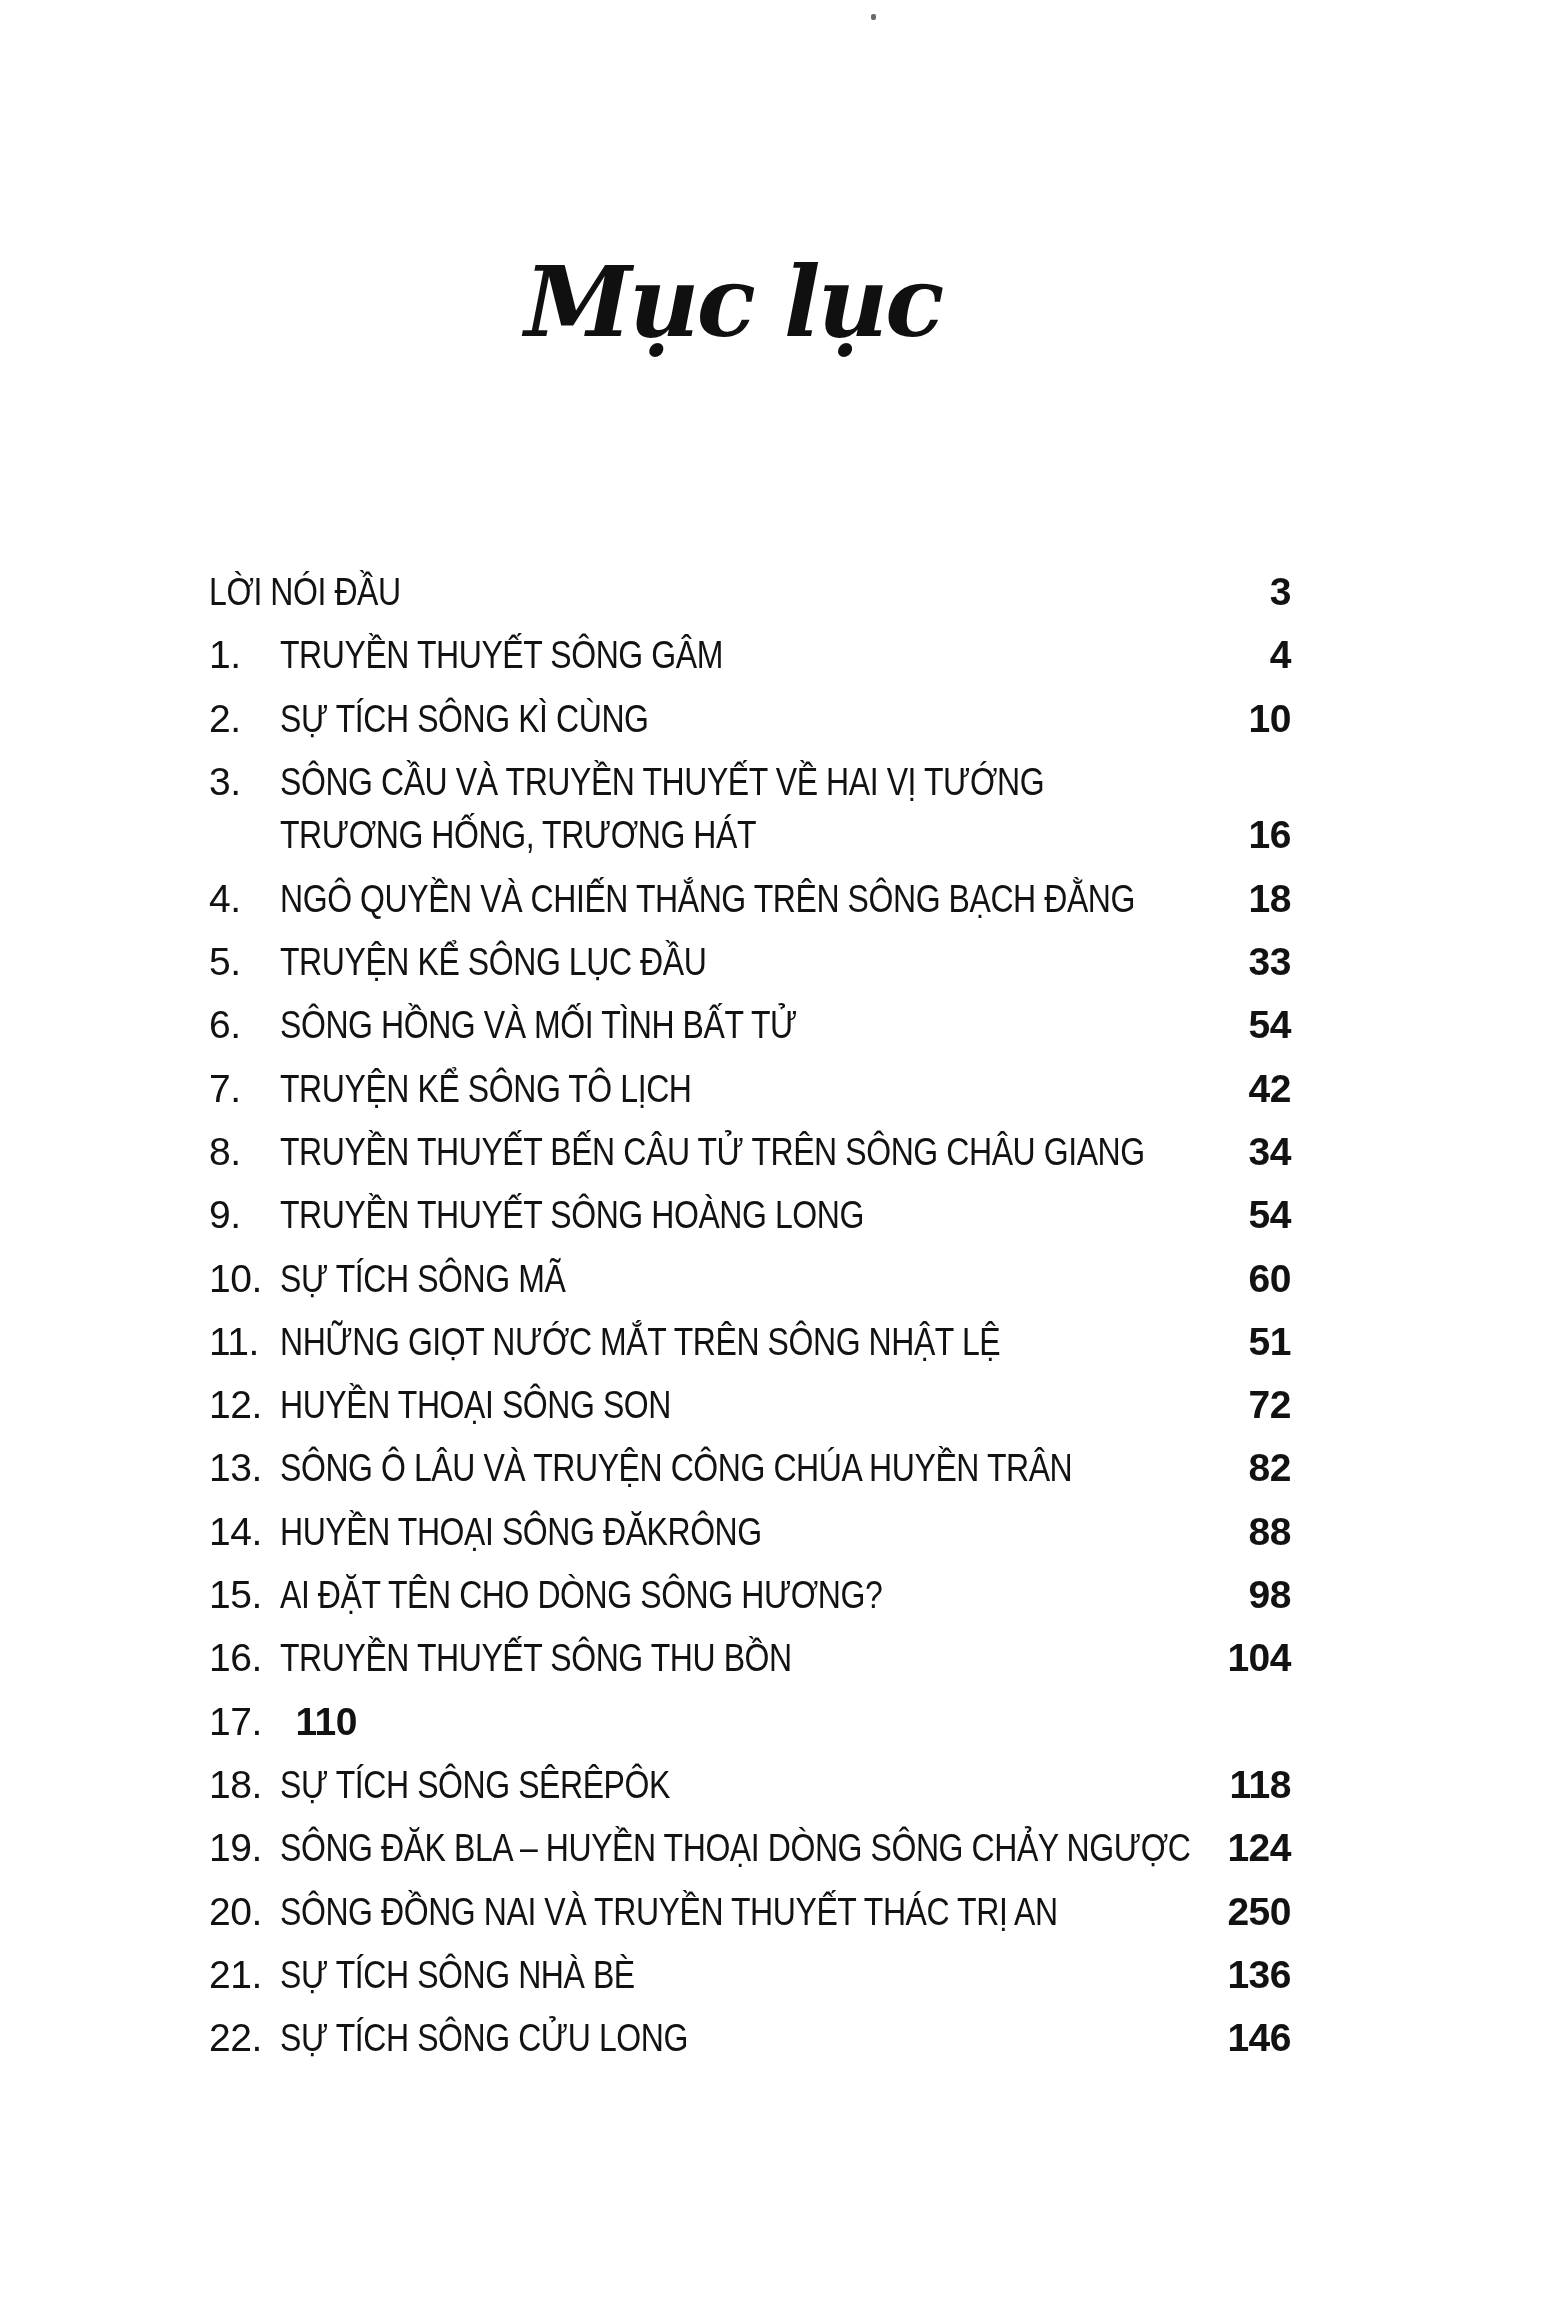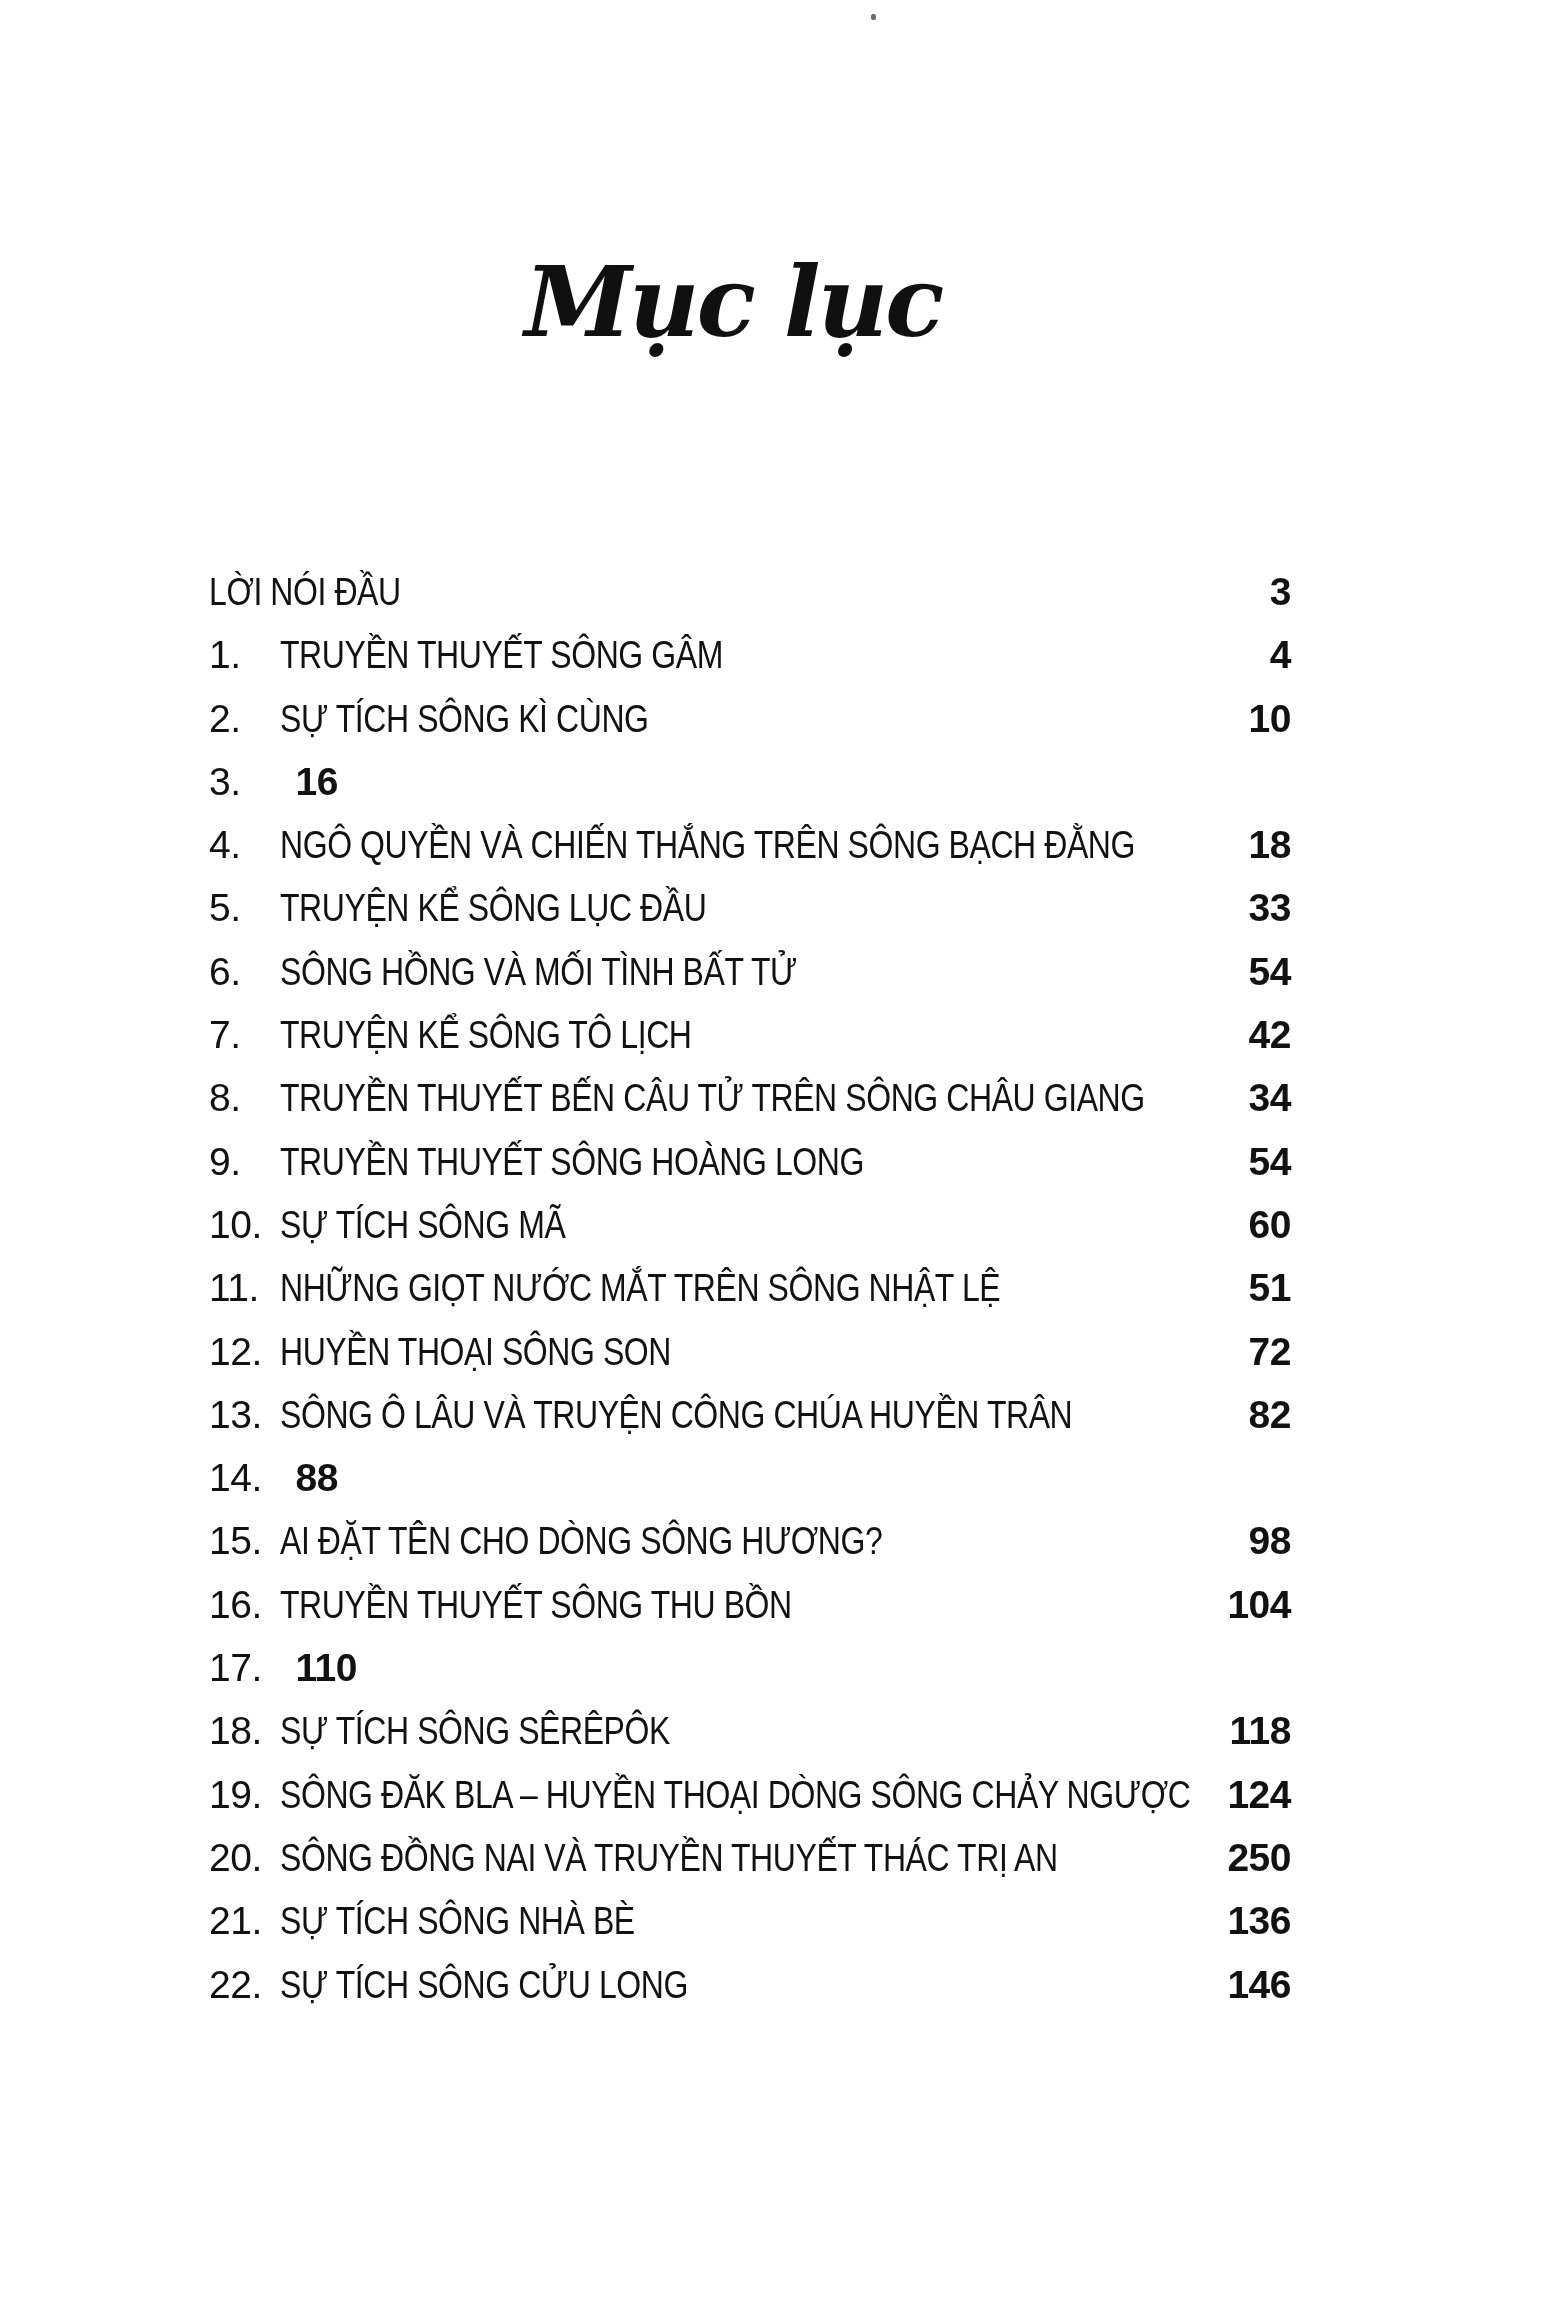--- a/index.html
+++ b/index.html
@@ -107,20 +107,24 @@
   </div>
       <div class="toc-row">
     <div class="toc-num">2.</div>
     <div class="toc-titles">
       <div class="toc-title-line">SỰ TÍCH SÔNG KÌ CÙNG</div>
     </div>
     <div class="toc-page">10</div>
   </div>
       <div class="toc-row">
     <div class="toc-num">3.</div>
+    <div class="toc-titles">
+      <div class="toc-title-line">SÔNG CẦU VÀ TRUYỀN THUYẾT VỀ HAI VỊ TƯỚNG</div>
+    <div class="toc-title-line">TRƯƠNG HỐNG, TRƯƠNG HÁT</div>
+        </div>
     <div class="toc-page">16</div>
   </div>
       <div class="toc-row">
     <div class="toc-num">4.</div>
     <div class="toc-titles">
       <div class="toc-title-line">NGÔ QUYỀN VÀ CHIẾN THẮNG TRÊN SÔNG BẠCH ĐẰNG</div>
     </div>
     <div class="toc-page">18</div>
   </div>
       <div class="toc-row">
@@ -181,20 +185,23 @@
   </div>
       <div class="toc-row">
     <div class="toc-num">13.</div>
     <div class="toc-titles">
       <div class="toc-title-line">SÔNG Ô LÂU VÀ TRUYỆN CÔNG CHÚA HUYỀN TRÂN</div>
     </div>
     <div class="toc-page">82</div>
   </div>
       <div class="toc-row">
     <div class="toc-num">14.</div>
+    <div class="toc-titles">
+      <div class="toc-title-line">HUYỀN THOẠI SÔNG ĐĂKRÔNG</div>
+    </div>
     <div class="toc-page">88</div>
   </div>
       <div class="toc-row">
     <div class="toc-num">15.</div>
     <div class="toc-titles">
       <div class="toc-title-line">AI ĐẶT TÊN CHO DÒNG SÔNG HƯƠNG?</div>
     </div>
     <div class="toc-page">98</div>
   </div>
       <div class="toc-row">

